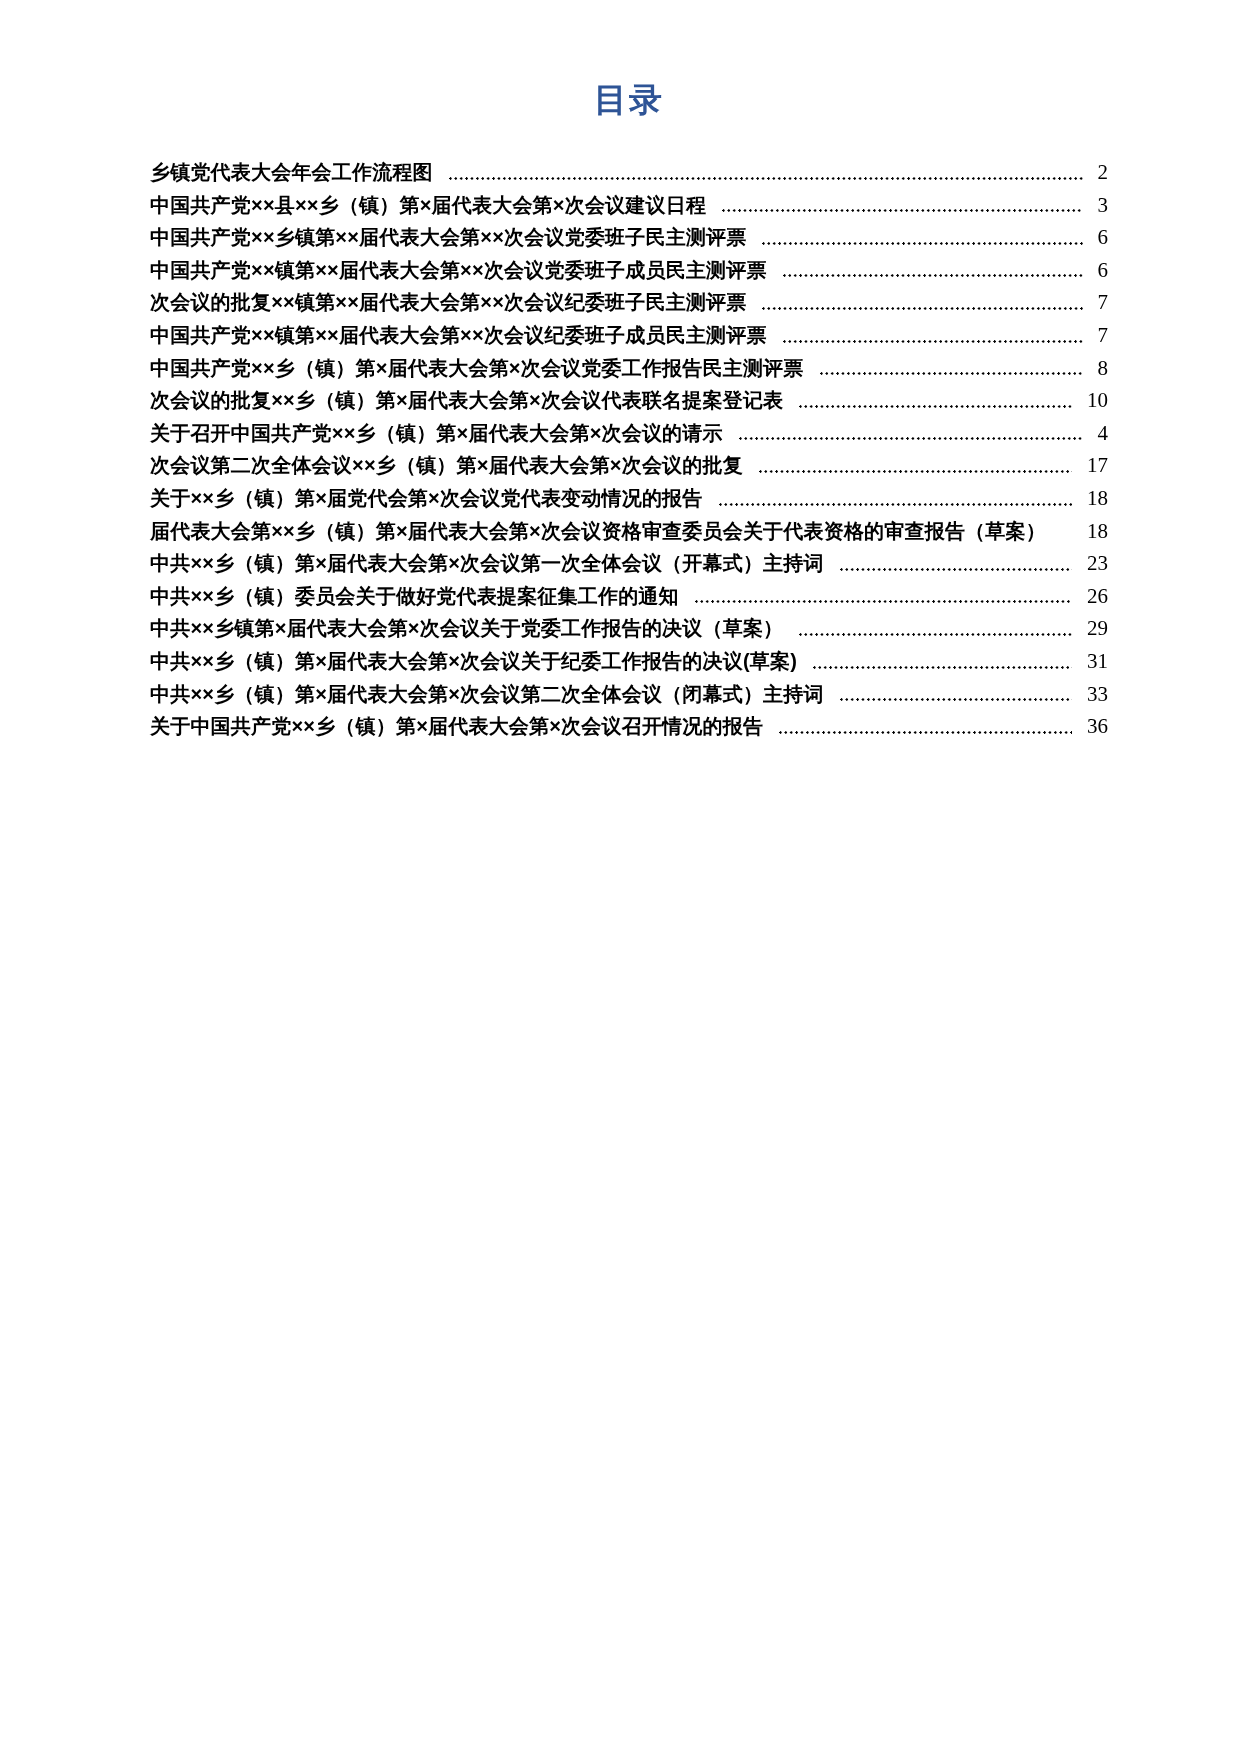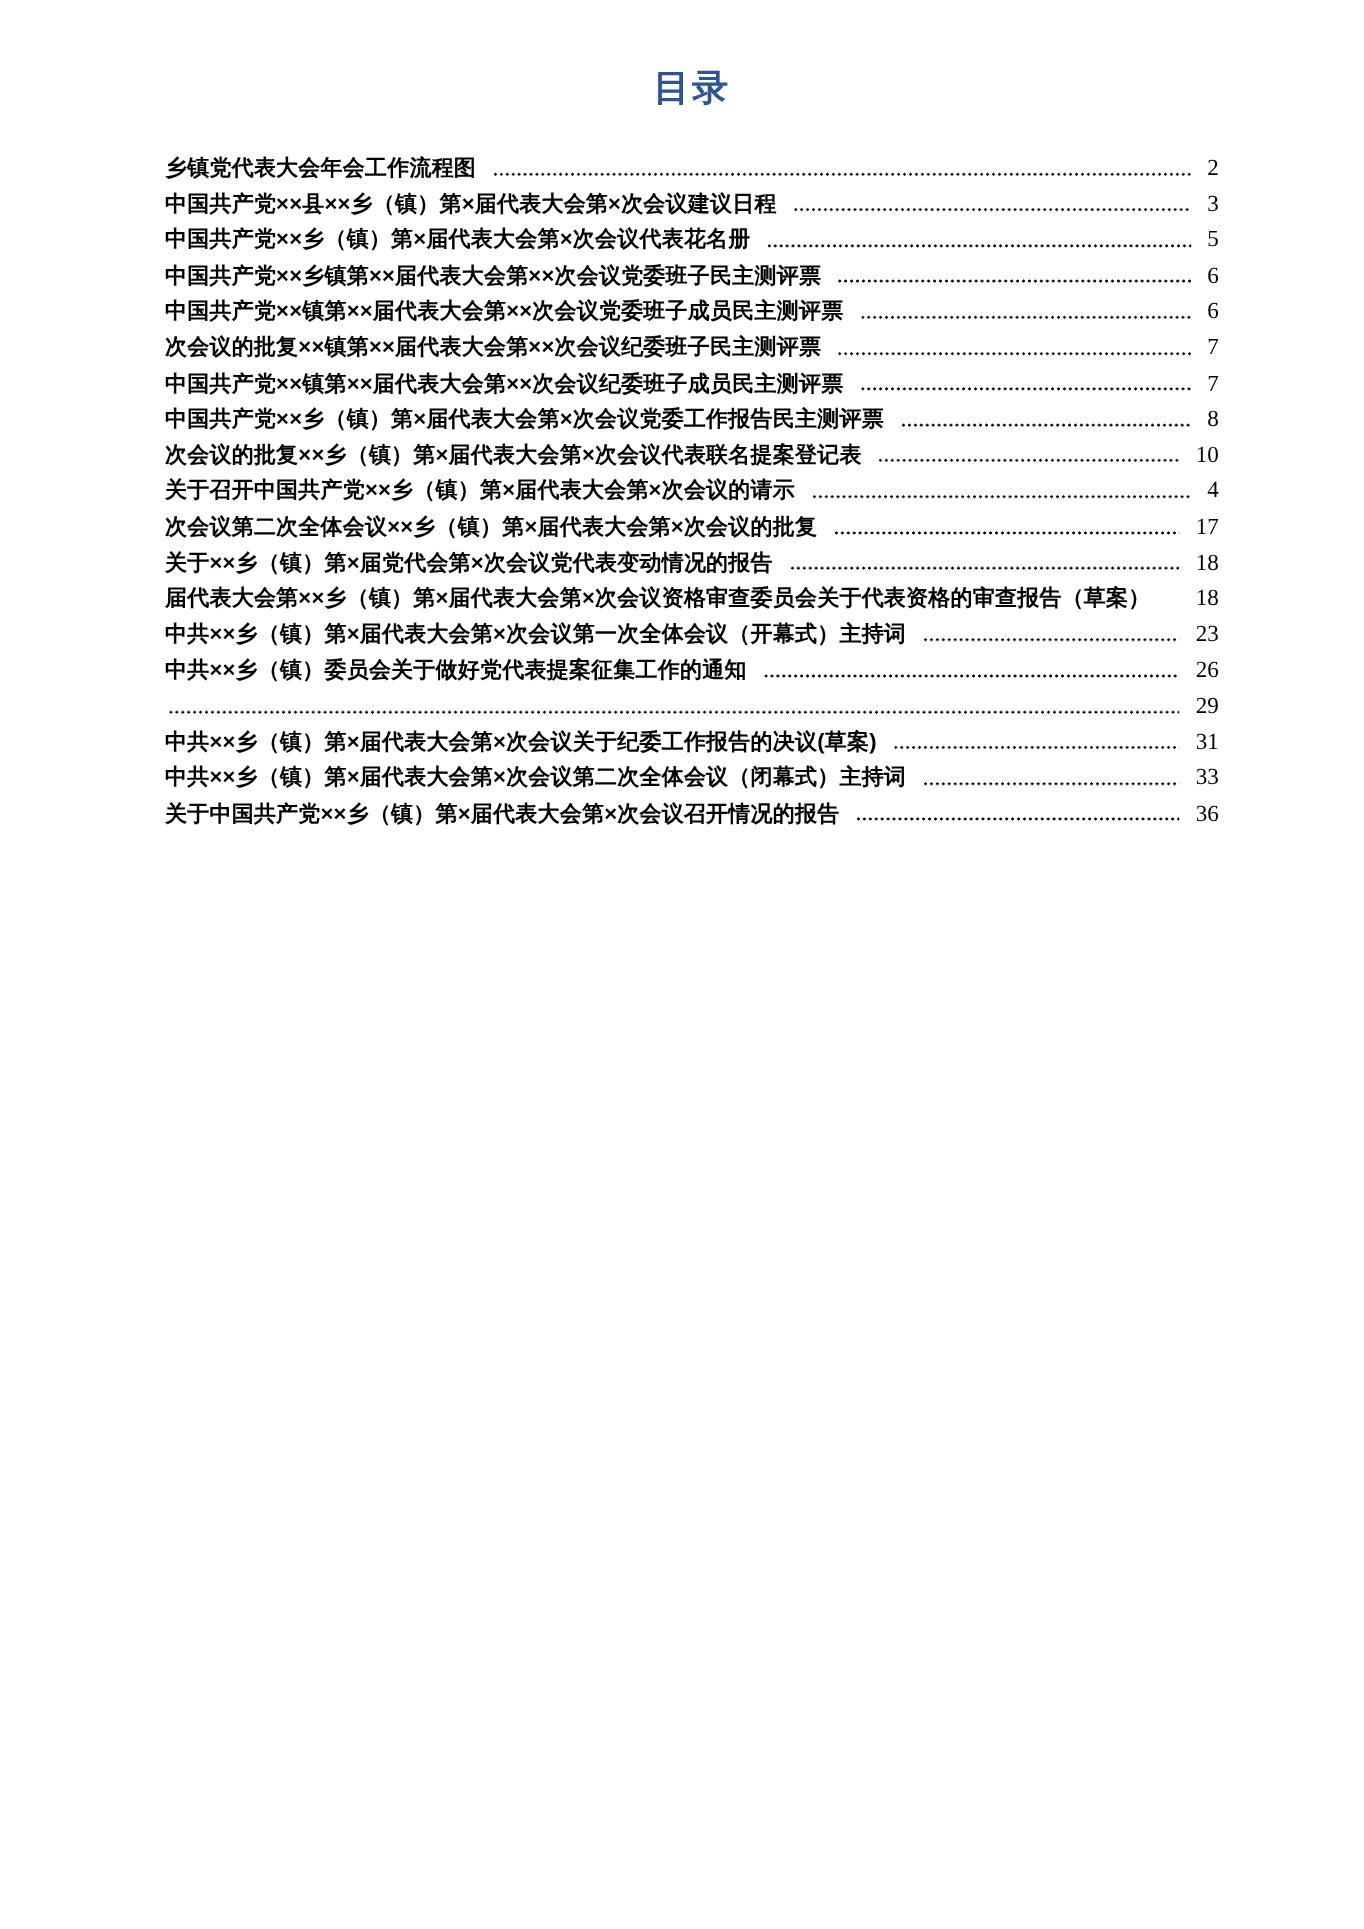--- a/index.html
+++ b/index.html
@@ -6,21 +6,21 @@
     margin: 0;
     padding: 0;
     background: #ffffff;
   }
   .doc-page {
     position: relative;
     width: 1240px;
     height: 1426px;
     background: #ffffff;
     box-sizing: border-box;
-    padding: 60px 132px 0 150px;
+    padding: 80px 132px 0 150px;
     font-family: "Liberation Sans", sans-serif;
     color: #000000;
     overflow: hidden;
   }
   .toc-title {
     margin: 0 0 36px 0;
     text-align: center;
     font-size: 33px;
     line-height: 40px;
     font-weight: 700;
@@ -76,25 +76,20 @@
     <span class="toc-leader"></span>
     <span class="toc-page">2</span>
   </div>
 
   <div class="toc-row">
     <span class="toc-text">中国共产党××县××乡（镇）第×届代表大会第×次会议建议日程</span>
     <span class="toc-leader"></span>
     <span class="toc-page">3</span>
   </div>
 
-  <div class="toc-row">
-    <span class="toc-text">中国共产党××乡（镇）第×届代表大会第×次会议代表花名册</span>
-    <span class="toc-leader"></span>
-    <span class="toc-page">5</span>
-  </div>
 
   <div class="toc-row">
     <span class="toc-text">中国共产党××乡镇第××届代表大会第××次会议党委班子民主测评票</span>
     <span class="toc-leader"></span>
     <span class="toc-page">6</span>
   </div>
 
   <div class="toc-row">
     <span class="toc-text">中国共产党××镇第××届代表大会第××次会议党委班子成员民主测评票</span>
     <span class="toc-leader"></span>
@@ -155,20 +150,21 @@
     <span class="toc-page">23</span>
   </div>
 
   <div class="toc-row">
     <span class="toc-text">中共××乡（镇）委员会关于做好党代表提案征集工作的通知</span>
     <span class="toc-leader"></span>
     <span class="toc-page">26</span>
   </div>
 
   <div class="toc-row">
+    <span class="toc-text">中共××乡镇第×届代表大会第×次会议关于党委工作报告的决议（草案）</span>
     <span class="toc-leader"></span>
     <span class="toc-page">29</span>
   </div>
 
   <div class="toc-row">
     <span class="toc-text">中共××乡（镇）第×届代表大会第×次会议关于纪委工作报告的决议(草案)</span>
     <span class="toc-leader"></span>
     <span class="toc-page">31</span>
   </div>
 

